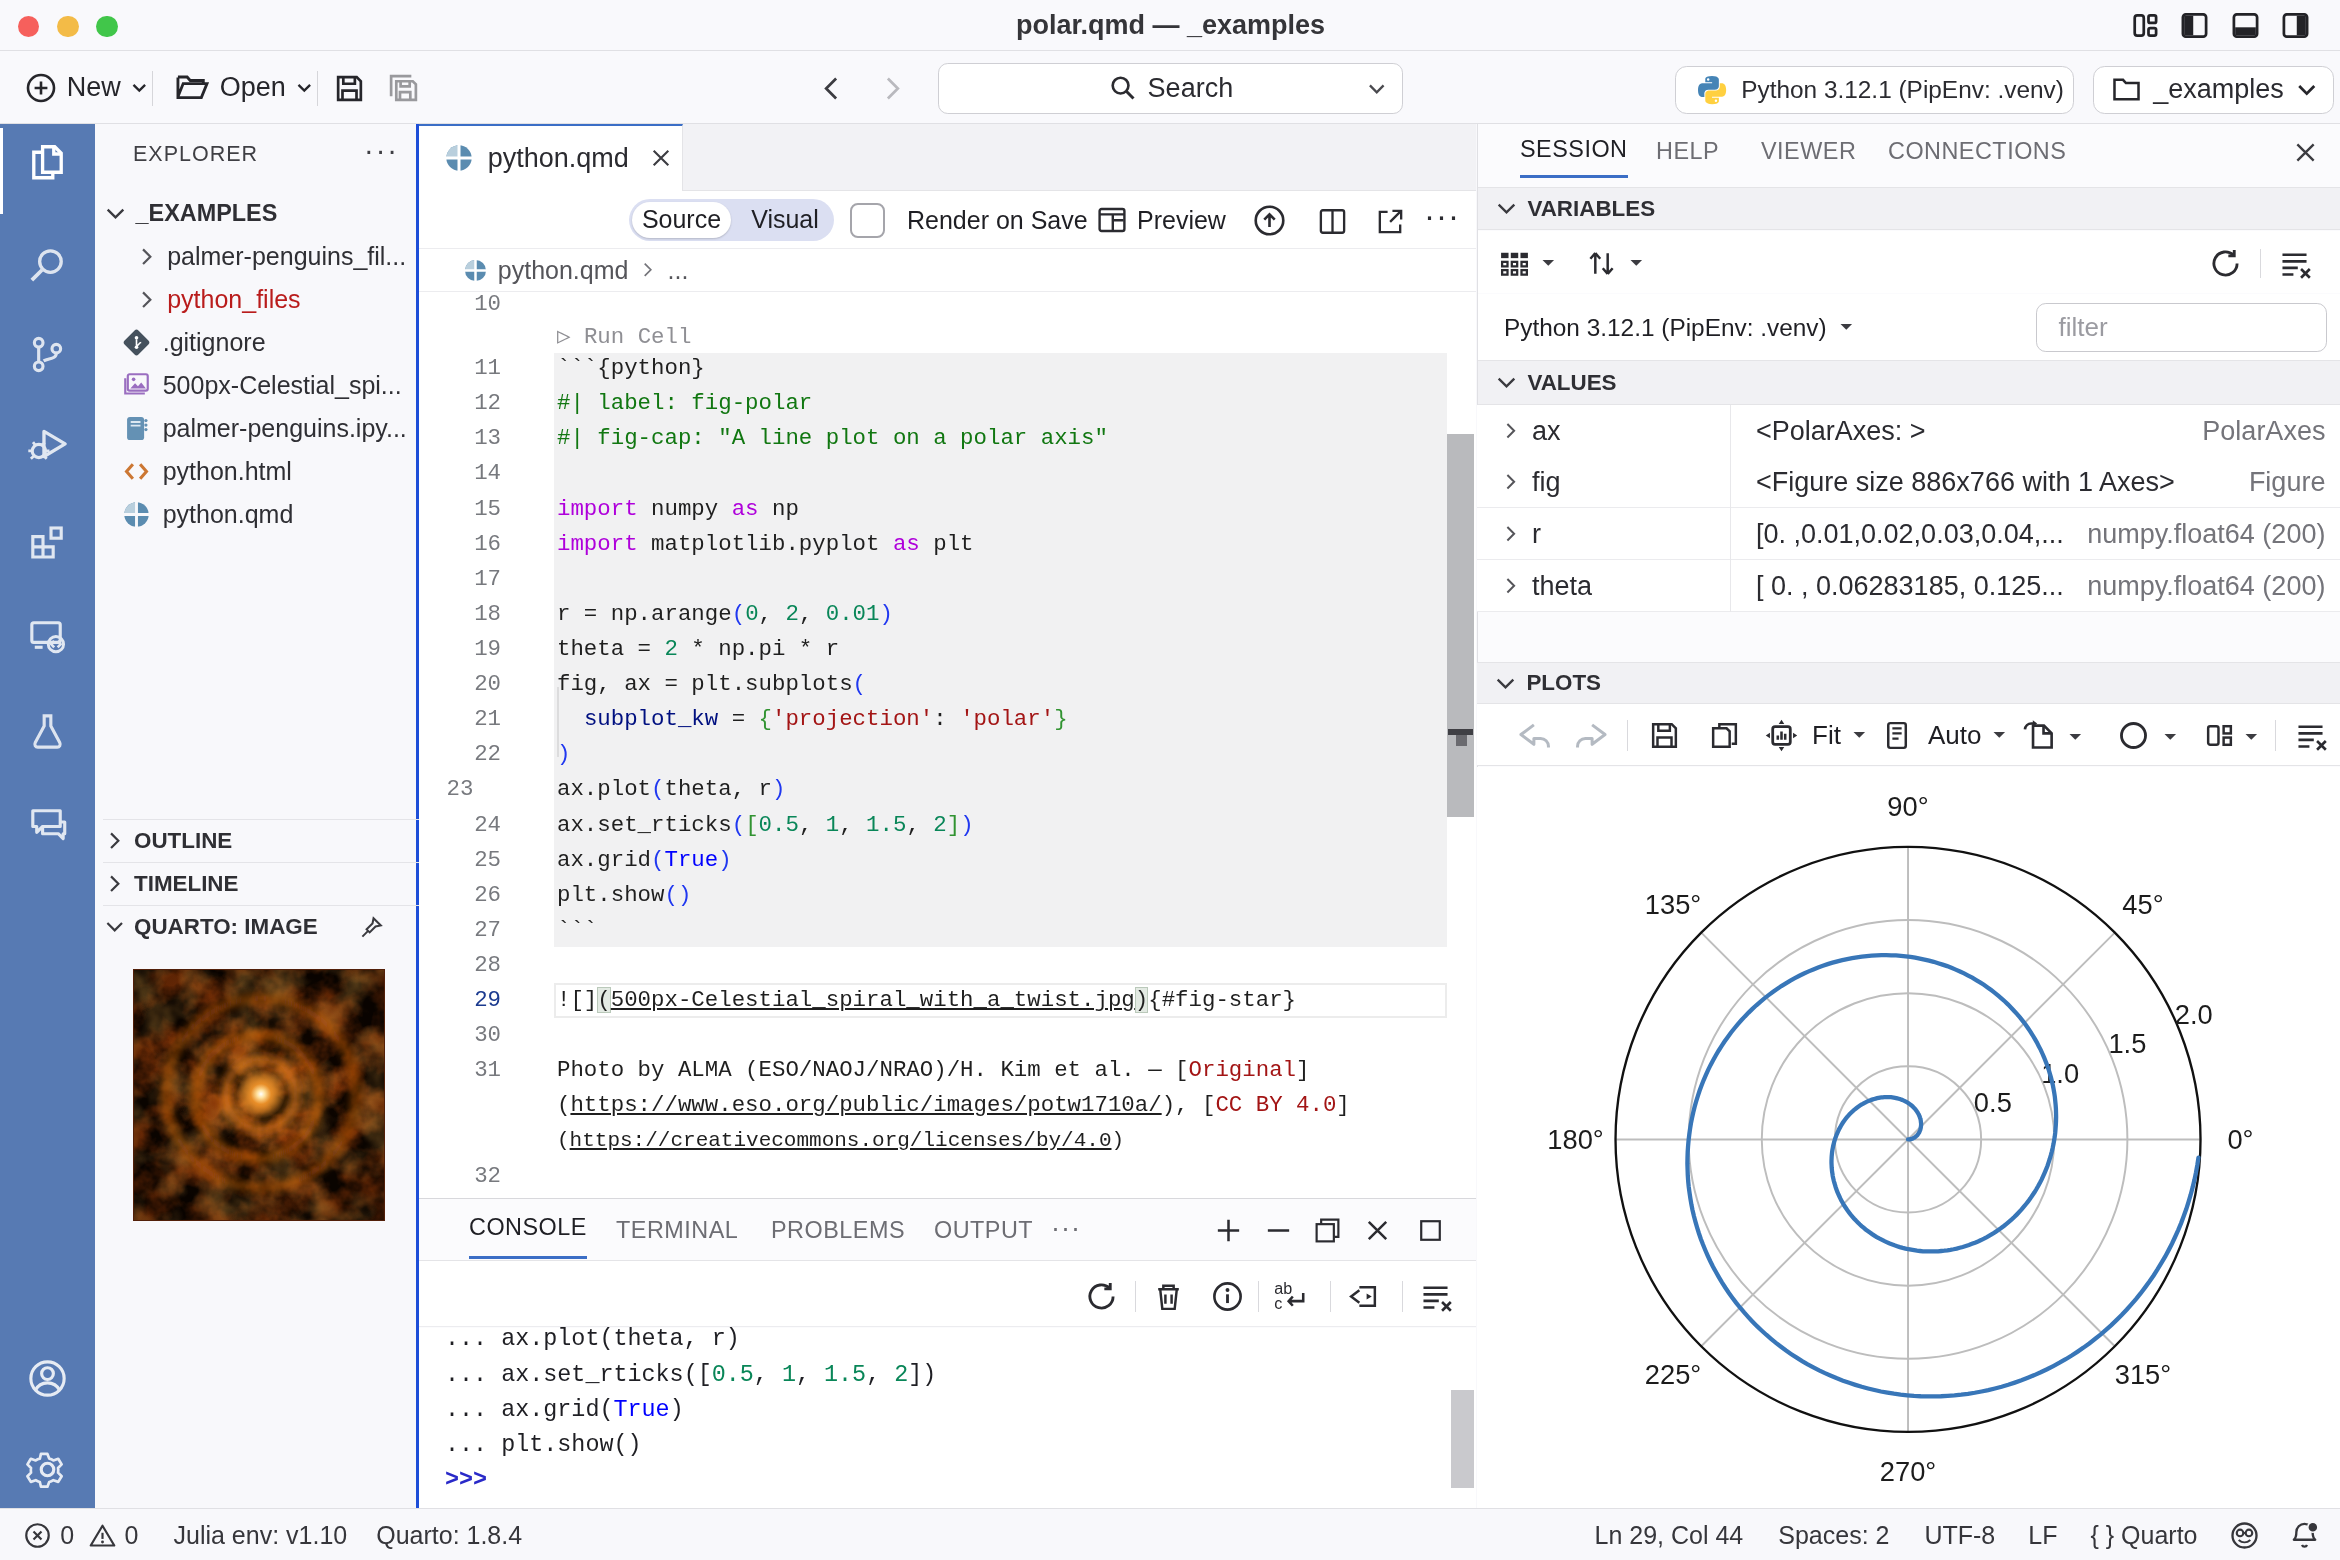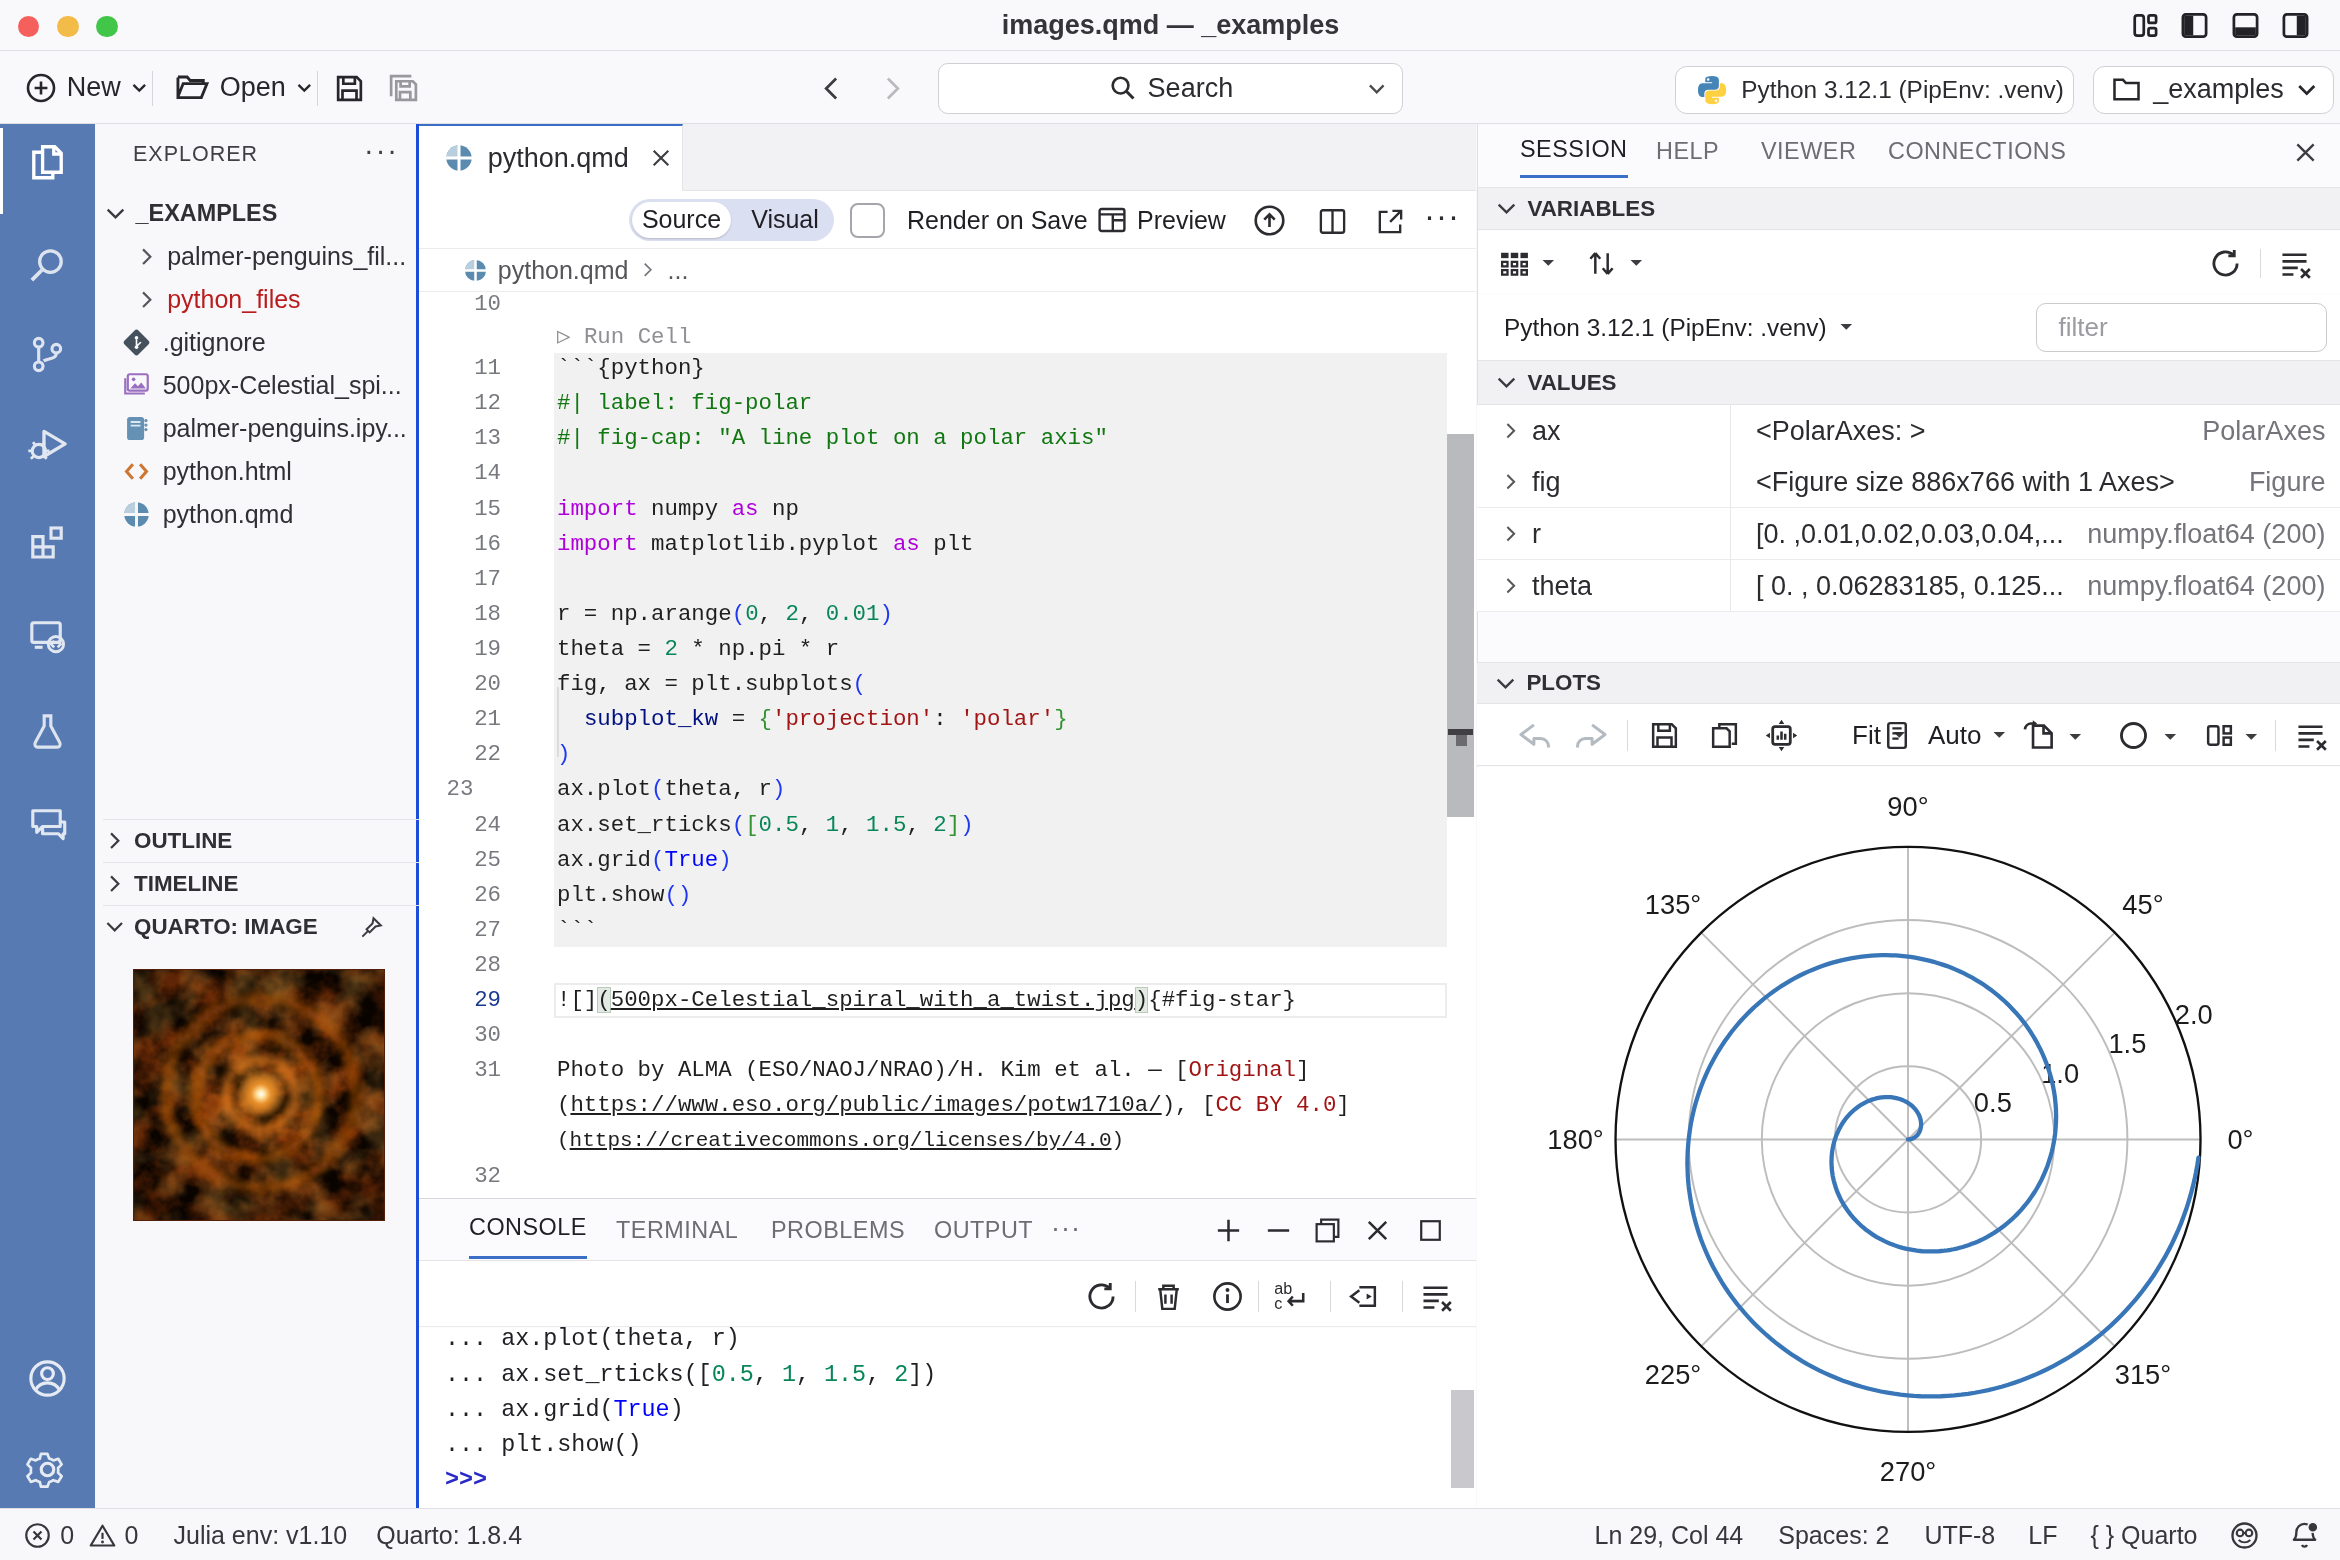--- a/index.html
+++ b/index.html
@@ -9,21 +9,21 @@
 .r { display:flex; align-items:center; }
 svg { display:block; }
 .icon { display:inline-flex; align-items:center; justify-content:center; }
 </style></head>
 <body>
 
 <div class="abs" style="left:0;top:0;width:2341px;height:51px;background:#f9f9fc;border-bottom:1px solid #e0e0e4;">
   <div class="abs" style="left:17.6px;top:15.6px;width:21.5px;height:21.5px;border-radius:50%;background:#f6605c;"></div>
   <div class="abs" style="left:57px;top:15.6px;width:21.5px;height:21.5px;border-radius:50%;background:#f3bb47;"></div>
   <div class="abs" style="left:96px;top:15.6px;width:21.5px;height:21.5px;border-radius:50%;background:#41c64a;"></div>
-  <div class="abs" style="left:0;top:0;width:2341px;height:51px;display:flex;align-items:center;justify-content:center;font-size:27px;font-weight:700;color:#353539;">images.qmd — _examples</div>
+  <div class="abs" style="left:0;top:0;width:2341px;height:51px;display:flex;align-items:center;justify-content:center;font-size:27px;font-weight:700;color:#353539;">polar.qmd — _examples</div>
   <div class="abs r" style="right:31px;top:5.9px;height:39px;gap:21.5px;">
     <svg width="29" height="29" viewBox="0 0 16 16">
         <rect x="2.6" y="2.4" width="5" height="11.2" rx="1.4" fill="none" stroke="#232327" stroke-width="1.5"></rect>
         <rect x="10.2" y="2.4" width="4.2" height="4.2" rx="1" fill="none" stroke="#232327" stroke-width="1.5"></rect>
         <rect x="10.2" y="9.4" width="4.2" height="4.2" rx="1" fill="none" stroke="#232327" stroke-width="1.5"></rect>
       </svg>
     <svg width="29" height="29" viewBox="0 0 16 16">
         <rect x="1.6" y="1.9" width="12.8" height="12.2" rx="1.6" fill="none" stroke="#232327" stroke-width="1.5"></rect>
         <path d="M2.3 2.6h5v10.8h-5z" fill="#232327"></path>
       </svg>
@@ -702,21 +702,21 @@
         <path d="M2.5 4.5H9l1.5 1.5v7.5H2.5z" fill="none" stroke="#2b2b30" stroke-width="1.2"></path>
       </svg>
     </div>
   <div class="abs icon" style="left:286px;top:12.7px;width:37px;height:37px;">
       <svg width="37" height="37" viewBox="0 0 16 16">
         <rect x="4.2" y="4.2" width="7.6" height="7.6" rx="1" fill="none" stroke="#2b2b30" stroke-width="1.2"></rect>
         <path d="M6.4 9.8V8M8 9.8V6.3M9.6 9.8V7.2" stroke="#2b2b30" stroke-width="1.1"></path>
         <path d="M8 1.2l1.2 1.8H6.8zM8 14.8l1.2-1.8H6.8zM1.2 8l1.8-1.2v2.4zM14.8 8l-1.8-1.2v2.4z" fill="#2b2b30"></path>
       </svg>
     </div>
-  <div class="abs r" style="left:335px;top:0;height:62px;font-size:26px;color:#1f1f24;gap:9.8px;margin-left:40px;">
+  <div class="abs r" style="left:335px;top:0;height:62px;font-size:26px;color:#1f1f24;gap:9.8px;">
       <span>Fit</span>
       <svg width="16.6" height="16.6" viewBox="0 0 10 10">
         <path d="M1.5 3 5 6.5 8.5 3z" fill="#3c3c41"></path>
       </svg>
     </div>
   <div class="abs icon" style="left:401px;top:12.7px;width:37px;height:37px;">
       <svg width="33" height="33" viewBox="0 0 16 16">
         <rect x="4" y="2" width="8.5" height="12" rx="1" fill="none" stroke="#2b2b30" stroke-width="1.2"></rect>
         <path d="M6 4.5h4.5M6 7h4.5M6 9.5h3" stroke="#2b2b30" stroke-width="1.1"></path>
       </svg>

